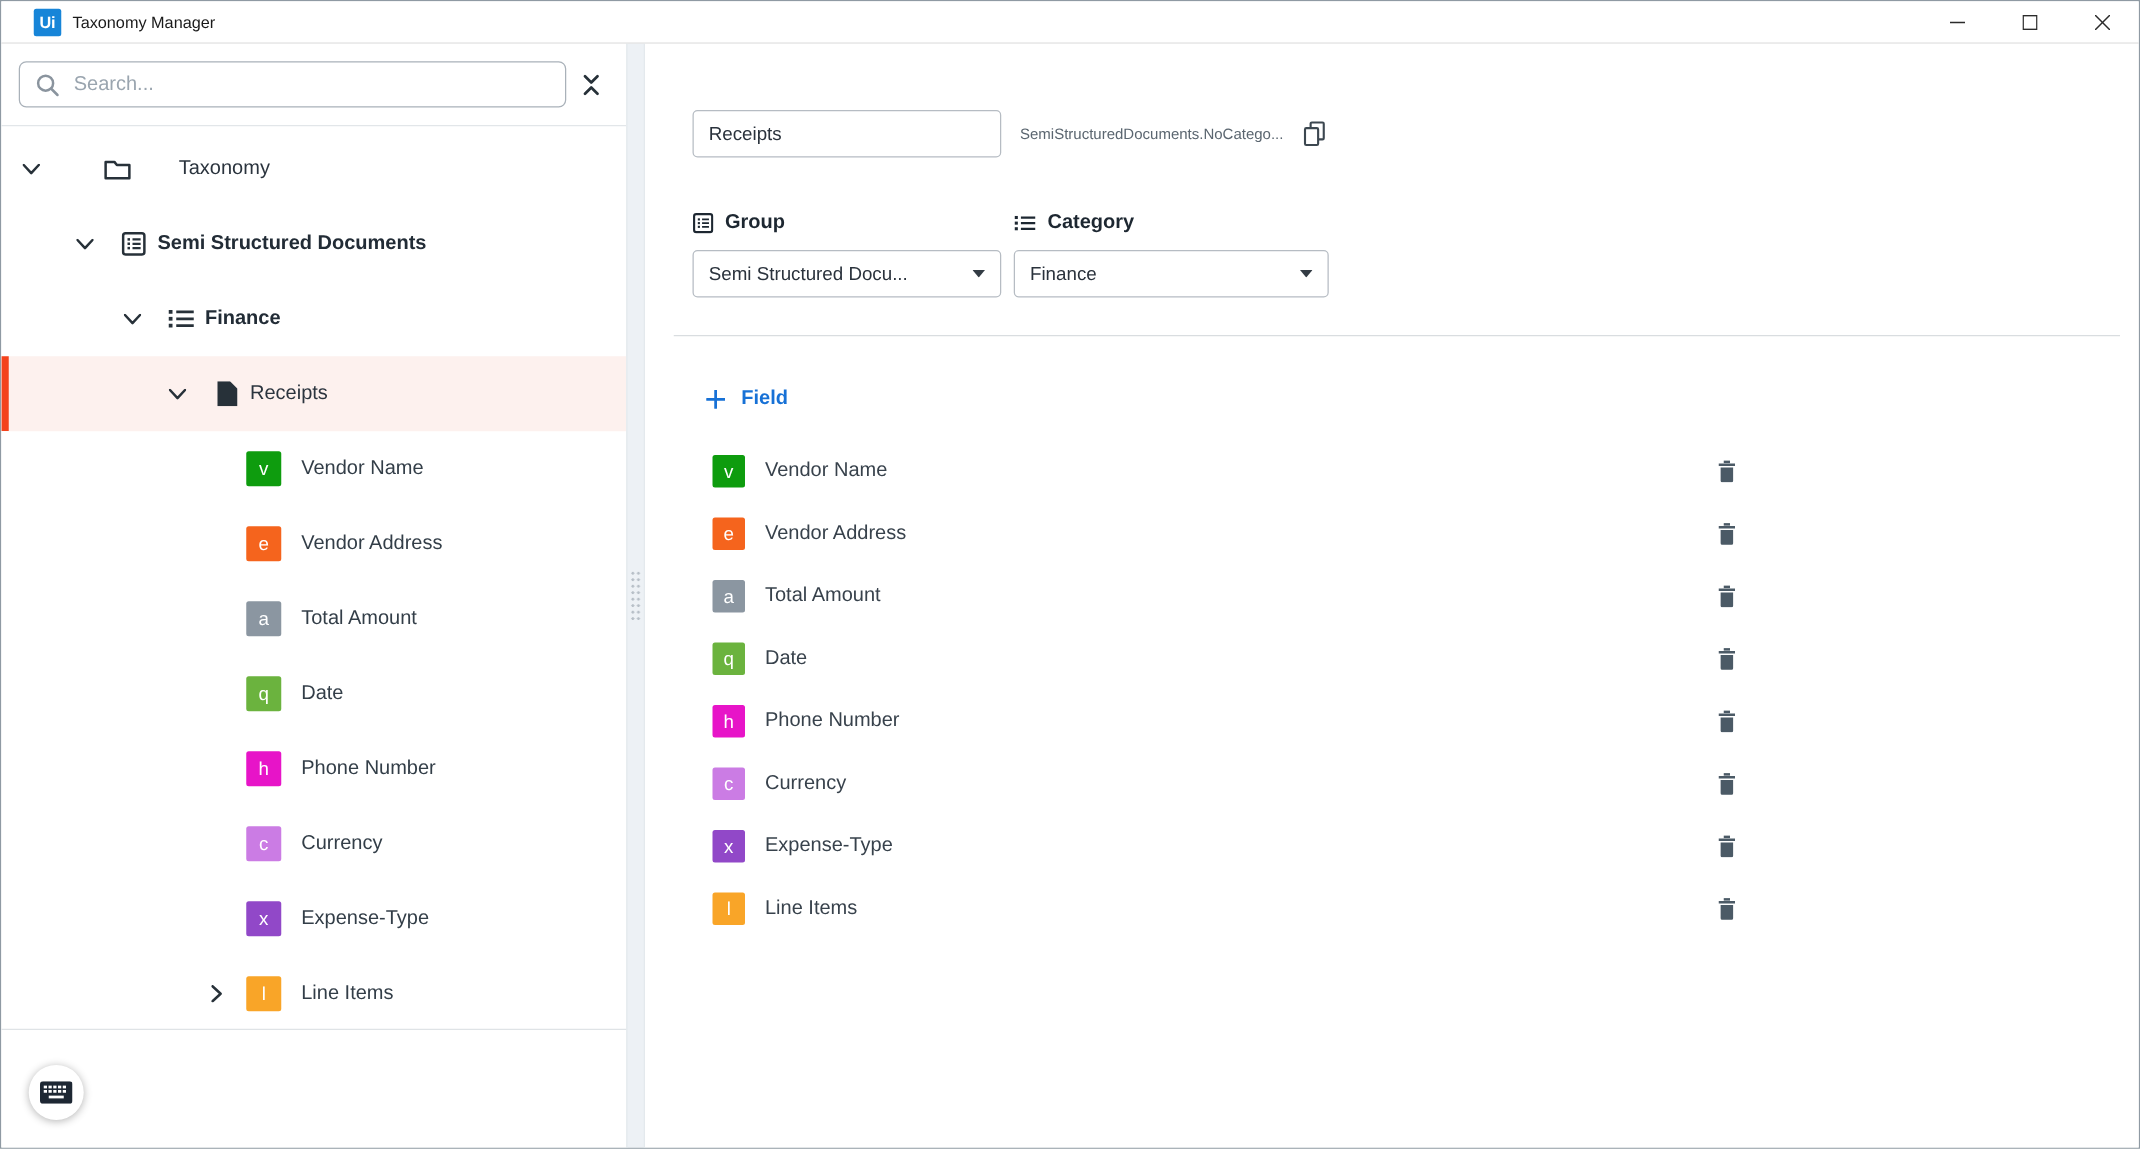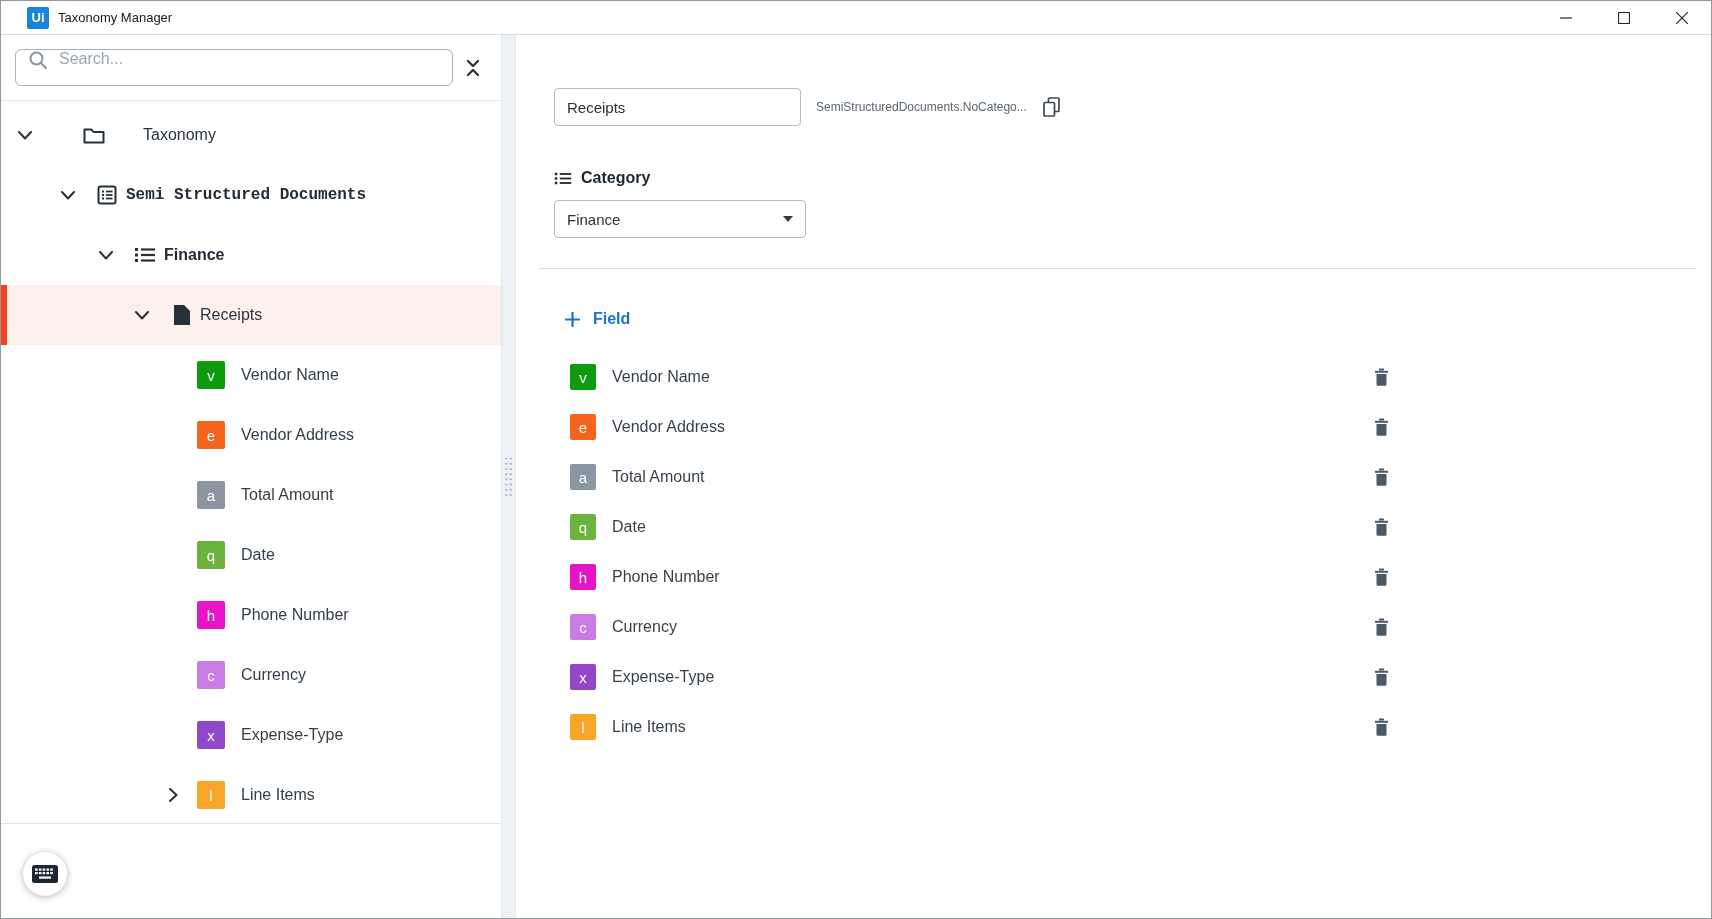--- a/index.html
+++ b/index.html
@@ -20,32 +20,32 @@
   .win-controls { margin-left:auto; display:flex; height:100%; }
   .win-btn { width:58px; height:100%; display:flex; align-items:center; justify-content:center; }
   .win-btn svg { stroke:#2b2b2b; stroke-width:1.2; fill:none; }
   
   .content { display:flex; height:884px; }
   
   .sidebar { width:500px; display:flex; flex-direction:column; background:#fff; }
   .search-area { height:66px; display:flex; align-items:center; padding:0 8px 0 14px;
                  border-bottom:1px solid #e2e6e9; flex-shrink:0; }
   .search-box { flex:1; height:37px; border:1px solid #a9b1b9; border-radius:6px;
-                display:flex; align-items:flex-start; padding:0 12px; gap:11px; background:#fff; }
+                display:flex; align-items:center; padding:0 12px; gap:11px; background:#fff; }
   .search-box input { border:none; outline:none; flex:1; font-size:16px; color:#2a323c;
                       font-family:"Liberation Sans",sans-serif; background:transparent; }
   .search-box input::placeholder { color:#9aa5af; }
   .collapse-btn { width:40px; height:40px; display:flex; align-items:center; justify-content:center; }
   .tree { flex:1; padding-top:4px; overflow:hidden; }
   .tree-row { height:60px; display:flex; align-items:center; font-size:16px; color:#2b343e; }
   .tree-row .chev { width:20px; display:flex; align-items:center; justify-content:center; flex-shrink:0; }
   .tree-row .node-icon { margin-left:18px; width:22px; display:flex; align-items:center; justify-content:center; flex-shrink:0; }
   .tree-row .tlabel { margin-left:8px; white-space:nowrap; }
   .bold { font-weight:bold; color:#222c36; }
-  .pl-0 { padding-left:14px;gap:30px; } .pl-1 { padding-left:57px;font-family:Liberation Mono, monospace; }
+  .pl-0 { padding-left:14px;gap:30px; } .pl-1 { padding-left:57px; }
   .pl-2 { padding-left:95px; } .pl-3 { padding-left:131px; }
   .tree-row.selected { background:#fdf1ee; box-shadow: inset 6px 0 0 0 #f4421c; }
   .tree-field { padding-left:162px; }
   .chip { width:28px; height:28px; border-radius:2px; color:#fff; font-size:15px;
           display:flex; align-items:center; justify-content:center; flex-shrink:0; }
   .tree-field .chip { margin-left:14px; }
   .tree-field .tlabel { margin-left:16px; color:#333e48; }
   .sidebar-footer { height:96px; border-top:1px solid #dfe3e6; position:relative; flex-shrink:0; }
   .fab { position:absolute; left:22px; top:28px; width:44px; height:44px; border-radius:50%;
          background:#fff; box-shadow:0 1px 7px rgba(0,0,0,0.3); display:flex; align-items:center; justify-content:center; }
@@ -314,20 +314,40 @@
         <svg width="21" height="22" viewBox="0 0 21 22">
           <rect x="7.5" y="2" width="10.5" height="13.5" rx="1" fill="none" stroke="#3c4750" stroke-width="1.7"></rect>
           <rect x="3" y="6.5" width="10.5" height="13.5" rx="1" fill="#ffffff" stroke="#3c4750" stroke-width="1.7"></rect>
         </svg>
       </span>
     </div>
 
     <div class="triple">
       <div class="col">
         <div class="sec-label">
+          <svg width="17" height="17" viewBox="0 0 20 20">
+            <rect x="1.5" y="1.5" width="17" height="17" rx="2" fill="none" stroke="#1d2731" stroke-width="2"></rect>
+            <rect x="5" y="5.5" width="2" height="2" fill="#1d2731"></rect>
+              <line x1="9" y1="6.5" x2="15.5" y2="6.5" stroke="#1d2731" stroke-width="1.8"></line>
+            <rect x="5" y="9" width="2" height="2" fill="#1d2731"></rect>
+              <line x1="9" y1="10" x2="15.5" y2="10" stroke="#1d2731" stroke-width="1.8"></line>
+            <rect x="5" y="12.5" width="2" height="2" fill="#1d2731"></rect>
+              <line x1="9" y1="13.5" x2="15.5" y2="13.5" stroke="#1d2731" stroke-width="1.8"></line>
+          </svg>
+          <span>Group</span>
+        </div>
+        <div class="select-box w1">
+          <span>Semi Structured Docu...</span>
+          <svg width="10" height="6" viewBox="0 0 10 6">
+              <polygon points="0,0 10,0 5,6" fill="#333c44"></polygon>
+            </svg>
+        </div>
+      </div>
+      <div class="col">
+        <div class="sec-label">
           <svg width="18" height="15" viewBox="0 0 22 18">
             <rect x="1" y="2" width="3" height="3" fill="#1d2731"></rect>
               <line x1="7" y1="3.5" x2="21" y2="3.5" stroke="#1d2731" stroke-width="2.2"></line>
             <rect x="1" y="7.5" width="3" height="3" fill="#1d2731"></rect>
               <line x1="7" y1="9" x2="21" y2="9" stroke="#1d2731" stroke-width="2.2"></line>
             <rect x="1" y="13" width="3" height="3" fill="#1d2731"></rect>
               <line x1="7" y1="14.5" x2="21" y2="14.5" stroke="#1d2731" stroke-width="2.2"></line>
           </svg>
           <span>Category</span>
         </div>

